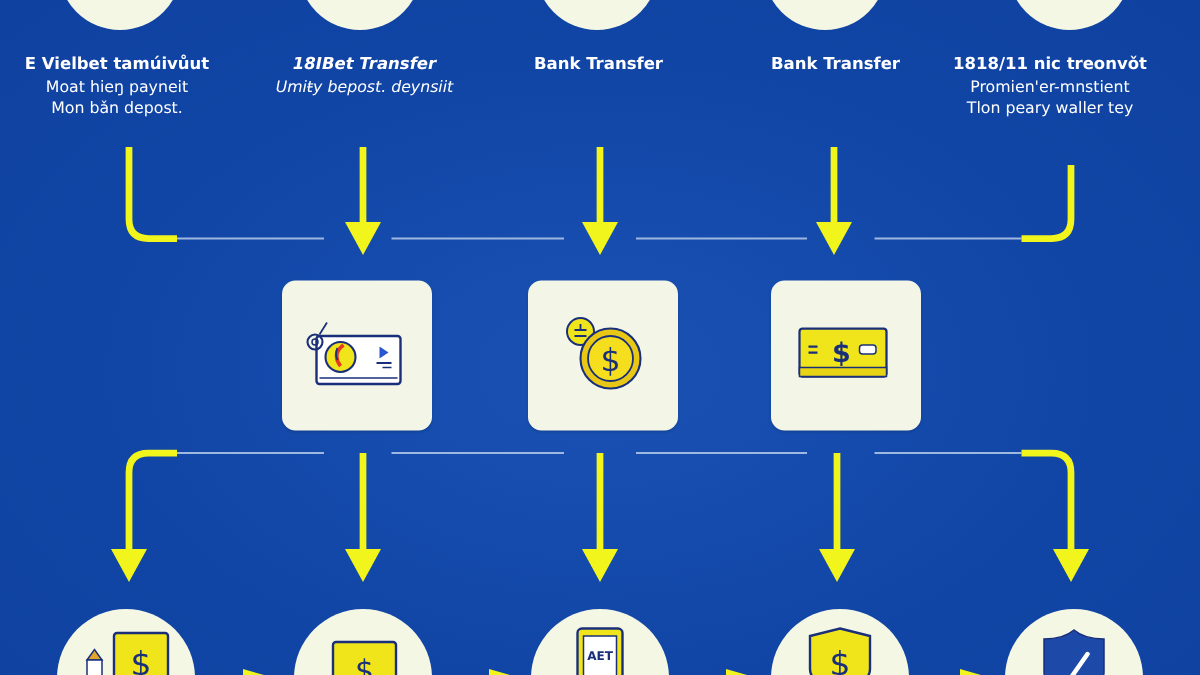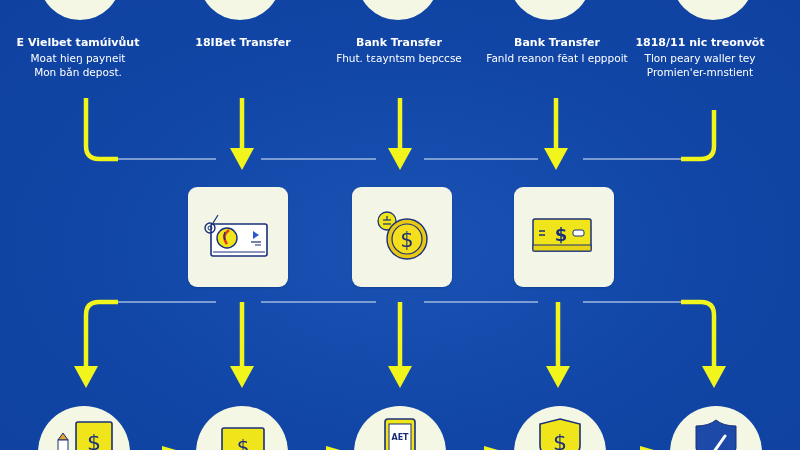--- a/index.html
+++ b/index.html
@@ -42,35 +42,34 @@
 <div class="top-circle" style="left:199px"></div>
 <div class="top-circle" style="left:357px"></div>
 <div class="top-circle" style="left:509px"></div>
 <div class="top-circle" style="left:672px"></div>
 
 <div class="step-text" style="left:-2px; width:160px;">
   <div class="step-title">E Vielbet tamúivůut</div>
   <div>Moat hieŋ payneit</div>
   <div>Mon bǎn depost.</div>
 </div>
-<div class="step-text" style="left:163px;">
+<div class="step-text" style="left:163px;font-style:italic;">
   <div class="step-title">18IBet Transfer</div>
+  <div>Umiŧy bepost. deynsiit</div>
 </div>
 <div class="step-text" style="left:319px;">
   <div class="step-title">Bank Transfer</div>
-  <div>Fhut. tɛaynts​m bepccse</div>
 </div>
 <div class="step-text" style="left:477px;">
   <div class="step-title">Bank Transfer</div>
-  <div>Fanld reanon fẽat l epppoit</div>
 </div>
 <div class="step-text" style="left:620px;">
   <div class="step-title">1818/11 nic treonvǒt</div>
+  <div>Promien'er-mnstient</div>
   <div>Tlon peary waller tey</div>
-  <div>Promien'er-mnstient</div>
 </div>
 
 <svg class="overlay" width="800" height="450">
   <g stroke="#9fb8e0" stroke-width="1.3" fill="none">
     <line x1="118" y1="159" x2="216" y2="159"></line>
     <line x1="261" y1="159" x2="376" y2="159"></line>
     <line x1="424" y1="159" x2="538" y2="159"></line>
     <line x1="583" y1="159" x2="681" y2="159"></line>
     <line x1="118" y1="302" x2="216" y2="302"></line>
     <line x1="261" y1="302" x2="376" y2="302"></line>

